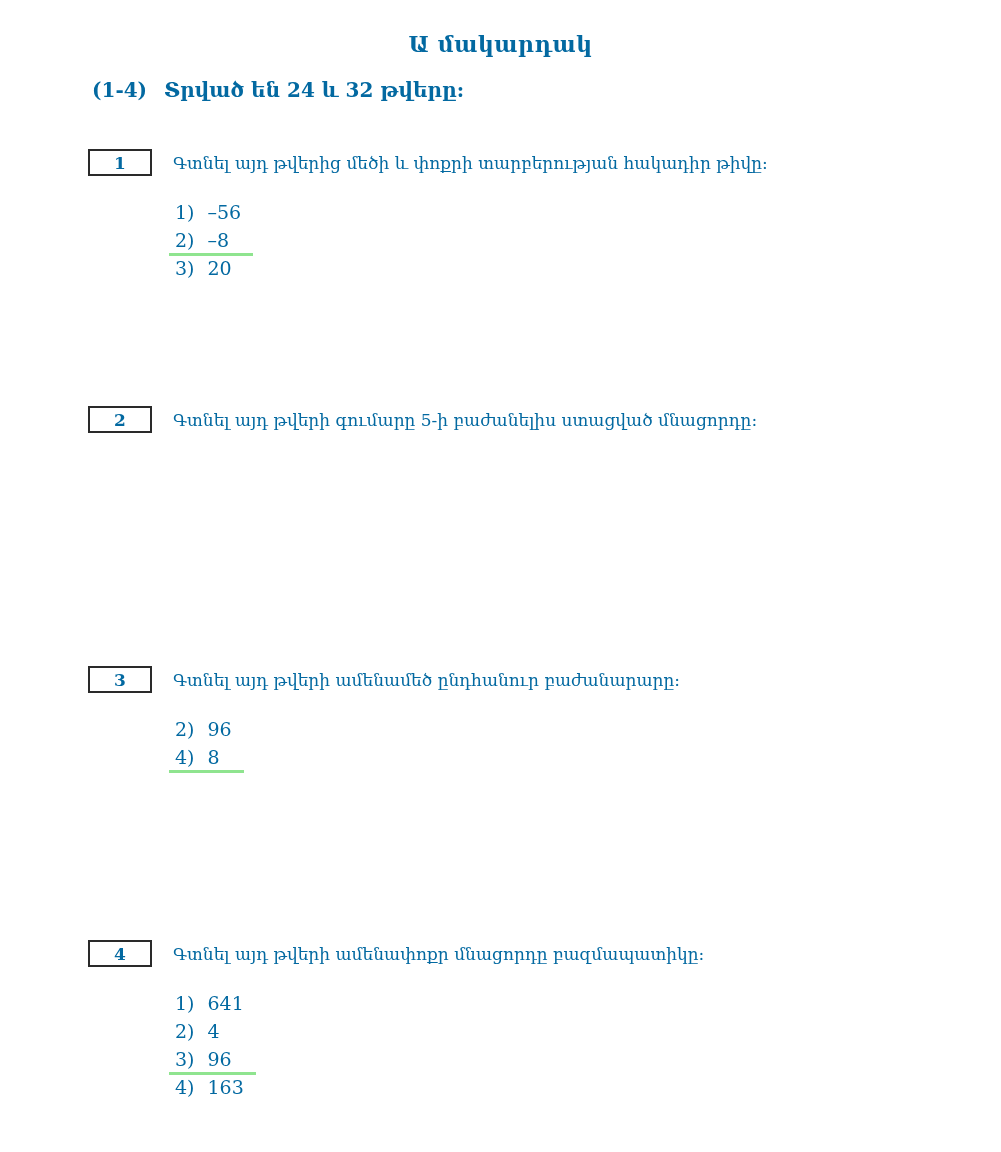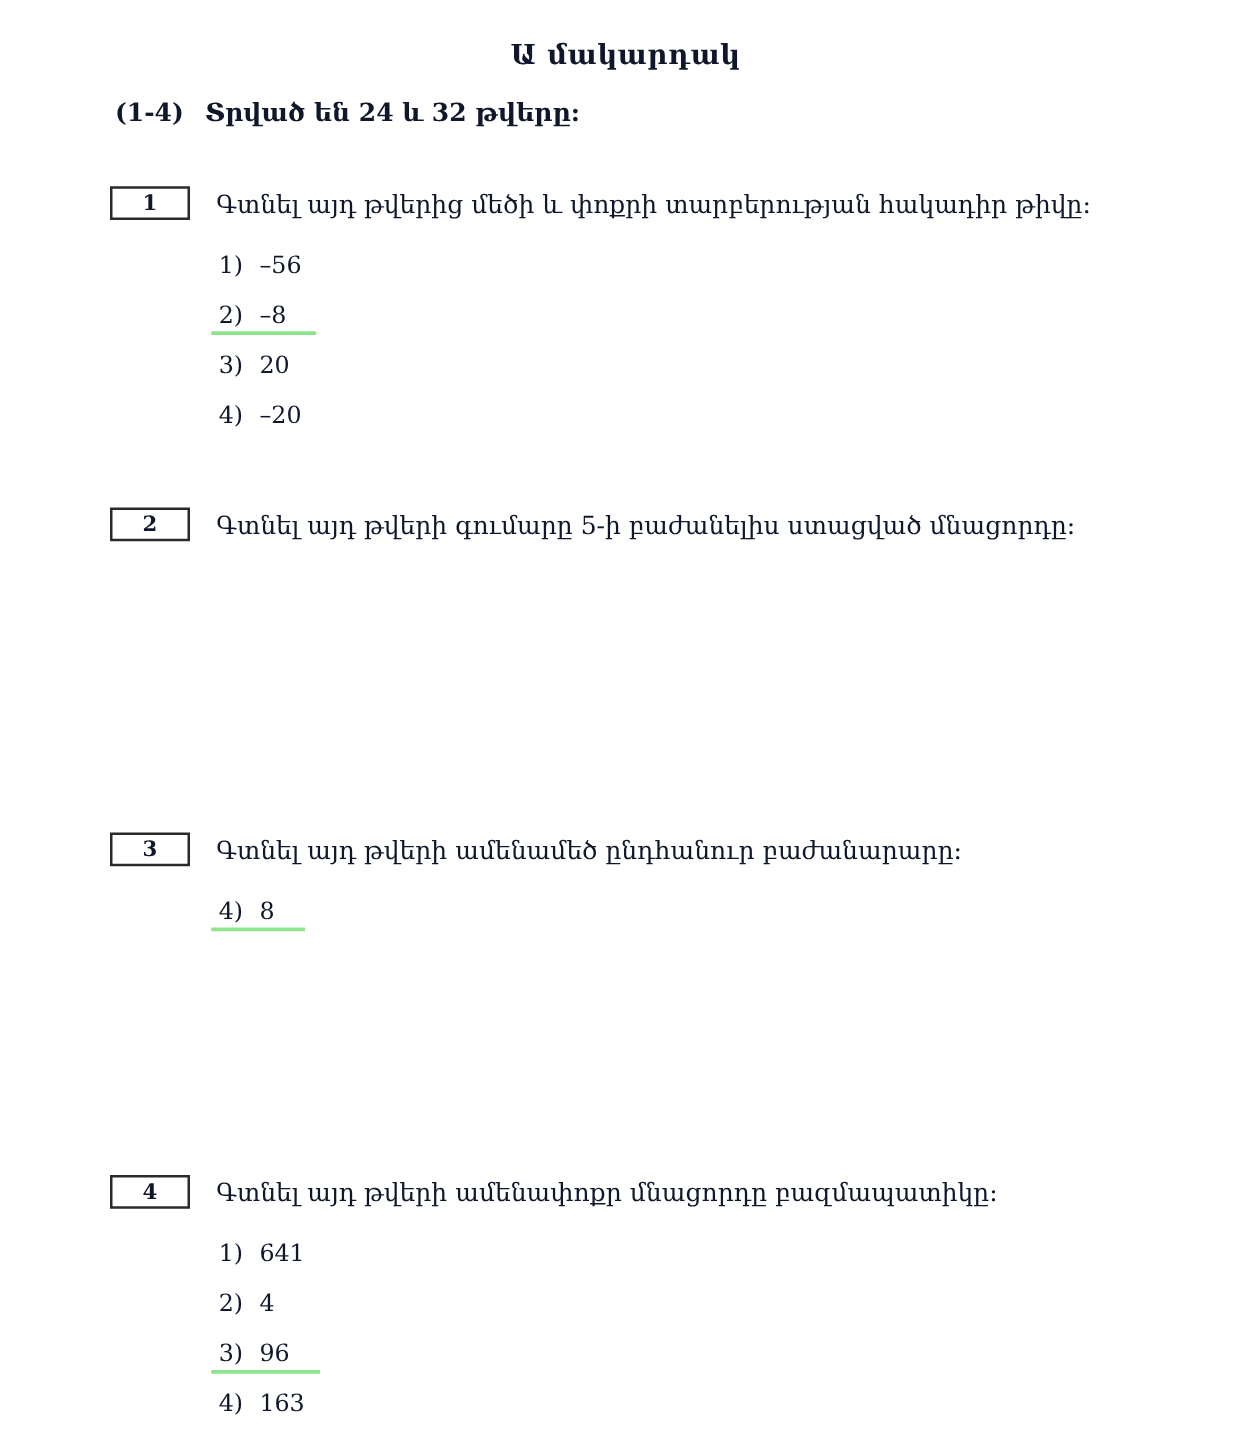--- a/index.html
+++ b/index.html
@@ -43,38 +43,38 @@
     display: flex;
     align-items: center;
     justify-content: center;
     font-weight: bold;
     font-size: 17px;
     background: #ffffff;
     flex: 0 0 auto;
   }
   .q-text {
     margin-left: 21px;
-    font-size: 20px;
+    font-size: 17px;
     white-space: nowrap;
   }
   .options { margin: 22px 0 0 87px; }
-  .opt { height: 28px; line-height: 28px; font-size: 19px; margin-top: 12px; }
+  .opt { height: 28px; line-height: 28px; font-size: 19px; }
   .opt-line { display: inline-block; padding-bottom: 1px; line-height: 24px; }
   .opt-line.correct {
     border-bottom: 3px solid var(--underline, #8fe48f);
     padding-left: 6px;
     margin-left: -6px;
     padding-right: 24px;
   }
   .opt-label { display: inline-block; margin-right: 13px; }
 </style>
 </head>
 <body>
 
-<div class="page" style="color: #0f172a;">
+<div class="page" style="color: #0369a1;">
 
   <div class="title">Ա մակարդակ</div>
 
   <div class="section">
     <span class="range">(1-4)</span><span>Տրված են 24 և 32 թվերը:</span>
   </div>
 
   <div class="question q1">
     <div class="q-head">
       <div class="q-box">
@@ -85,43 +85,43 @@
     <div class="options">
       <div class="opt">
         <span class="opt-line"><span class="opt-label">1)</span><span class="opt-value">–56</span></span>
       </div>
       <div class="opt">
         <span class="opt-line correct"><span class="opt-label">2)</span><span class="opt-value">–8</span></span>
       </div>
       <div class="opt">
         <span class="opt-line"><span class="opt-label">3)</span><span class="opt-value">20</span></span>
       </div>
-      <div class="opt">
-        <span class="opt-line"><span class="opt-label">4)</span><span class="opt-value">–20</span></span>
-      </div>
     </div>
   </div>
 
   <div class="question q2">
     <div class="q-head">
       <div class="q-box">
         <span>2</span>
       </div>
       <div class="q-text">Գտնել այդ  թվերի գումարը 5-ի բաժանելիս ստացված մնացորդը:</div>
     </div>
   </div>
 
   <div class="question q3">
     <div class="q-head">
       <div class="q-box">
         <span>3</span>
       </div>
       <div class="q-text">Գտնել այդ թվերի ամենամեծ ընդհանուր բաժանարարը:</div>
     </div>
     <div class="options">
+      <div class="opt">
+        <span class="opt-line"><span class="opt-label">2)</span><span class="opt-value">96</span></span>
+      </div>
       <div class="opt">
         <span class="opt-line correct"><span class="opt-label">4)</span><span class="opt-value">8</span></span>
       </div>
     </div>
   </div>
 
   <div class="question q4">
     <div class="q-head">
       <div class="q-box">
         <span>4</span>

